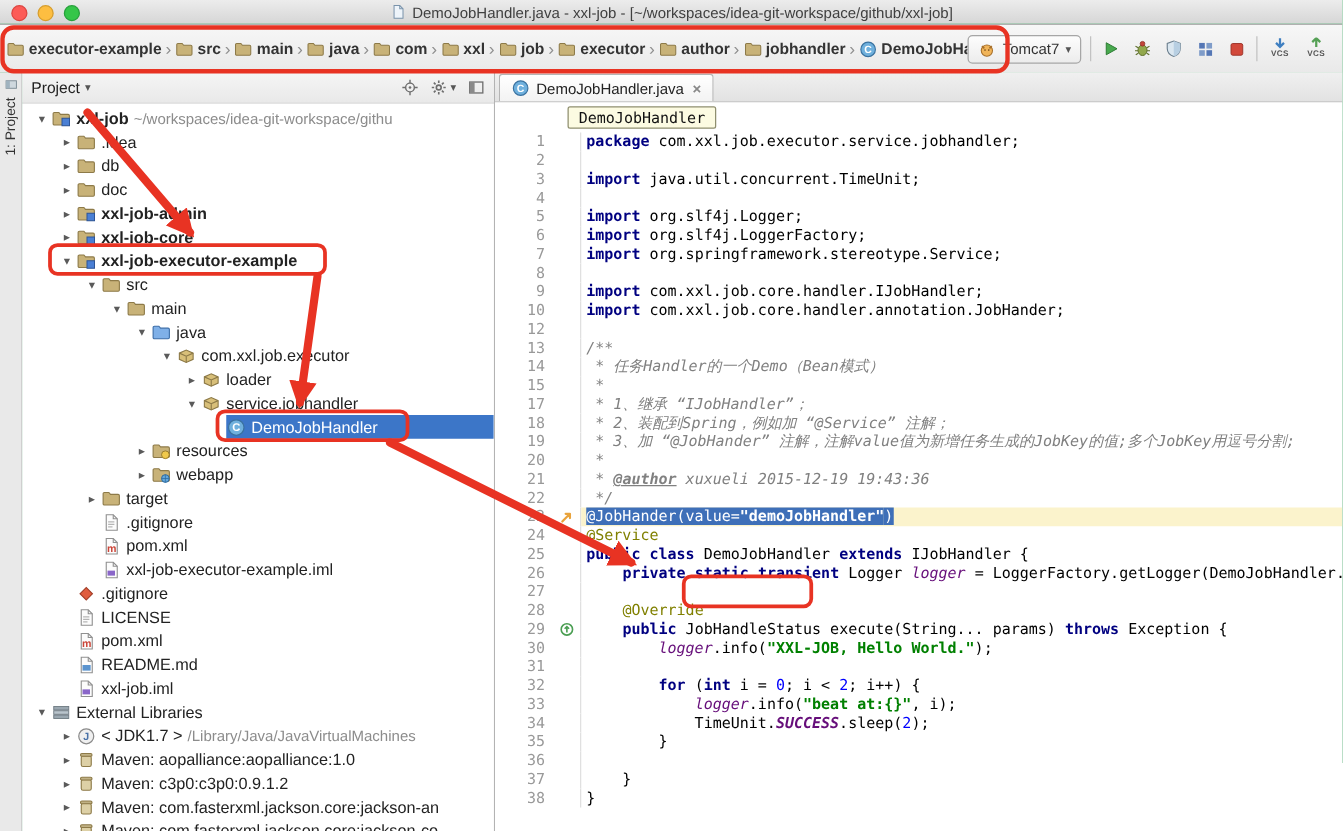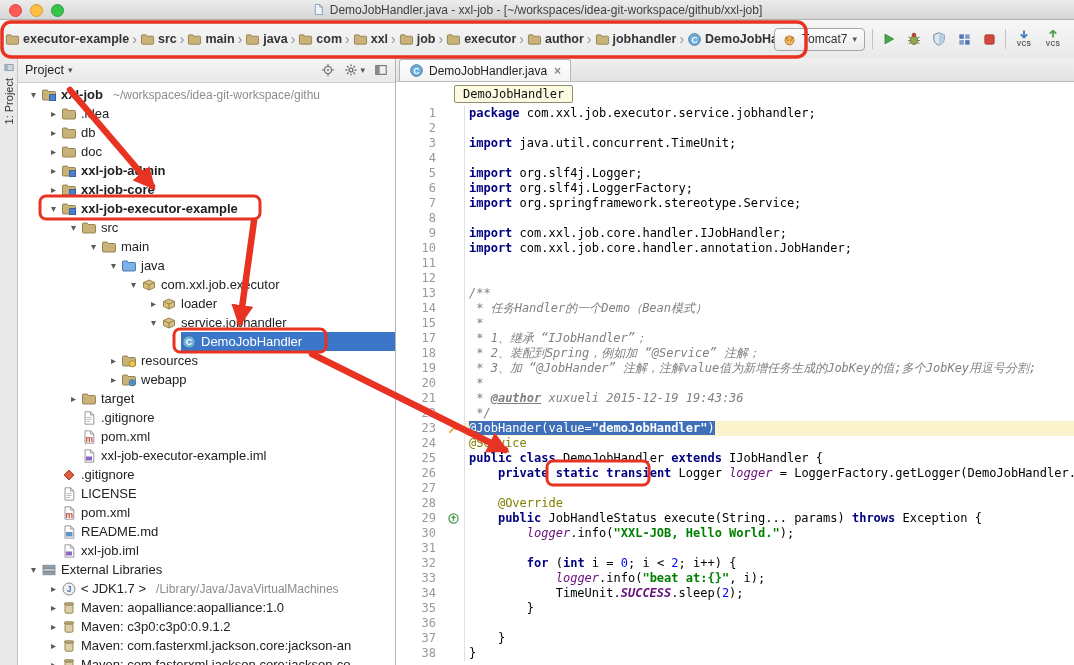--- a/index.html
+++ b/index.html
@@ -40,21 +40,21 @@
   .ph-title{display:flex;align-items:center;gap:4px;}
   .panel-icons{margin-left:auto;display:flex;align-items:center;gap:9px;}
   .pi{display:inline-flex;align-items:center;gap:2px;}
   .tree{flex:1;overflow:hidden;padding-top:2px;background:#fff;}
   .tree-row{height:19px;display:flex;align-items:center;font-size:13px;white-space:nowrap;cursor:default;}
   .tree-indent{flex:none;display:inline-block;}
   .tree-arrow{width:15px;flex:none;text-align:center;color:#5a5a5a;font-size:10px;}
   .tree-body{display:flex;align-items:center;gap:4px;height:100%;padding-right:5px;}
   .tree-row.selected .tree-body{flex:1;background:#3c76c8;color:#fff;}
   .tree-label.b{font-weight:bold;}
-  .tree-suffix{color:#8c8c8c;font-size:12px;margin-left:6px;}
+  .tree-suffix{color:#8c8c8c;font-size:12px;}
   .icon{display:inline-flex;flex:none;align-items:center;justify-content:center;}
   
   .editor{flex:1;min-width:0;display:flex;flex-direction:column;background:#fff;}
   .tabbar{height:23px;flex:none;background:linear-gradient(#f0f0f0,#e2e2e2);border-bottom:1px solid #bdbdbd;
     display:flex;align-items:flex-end;padding-left:3px;}
   .tab{height:21px;display:flex;align-items:center;gap:5px;padding:0 9px;background:linear-gradient(#ffffff,#f3f3f3);
     border:1px solid #b5b5b5;border-bottom:none;border-radius:3px 3px 0 0;font-size:12px;color:#222;}
   .tab-close{color:#888;font-weight:bold;font-size:12px;margin-left:2px;}
   .chip-row{height:23px;flex:none;display:flex;align-items:center;padding-left:58px;background:#fff;}
   .chip{border:1px solid #8f8f6f;background:#fcfbe2;font-family:"DejaVu Sans Mono",monospace;font-size:12px;
@@ -777,25 +777,20 @@
             <span class="ln">9</span>
             <span class="gut"></span>
             <span class="src"><span class="tk-kw">import</span><span class="tk-pl"> com.xxl.job.core.handler.IJobHandler;</span></span>
           </div>
           <div class="code-row">
             <span class="ln">10</span>
             <span class="gut"></span>
             <span class="src"><span class="tk-kw">import</span><span class="tk-pl"> com.xxl.job.core.handler.annotation.JobHander;</span></span>
           </div>
           <div class="code-row">
-            <span class="ln">11</span>
-            <span class="gut"></span>
-            <span class="src"></span>
-          </div>
-          <div class="code-row">
             <span class="ln">12</span>
             <span class="gut"></span>
             <span class="src"></span>
           </div>
           <div class="code-row">
             <span class="ln">13</span>
             <span class="gut"></span>
             <span class="src"><span class="tk-doc">/**</span></span>
           </div>
           <div class="code-row">

